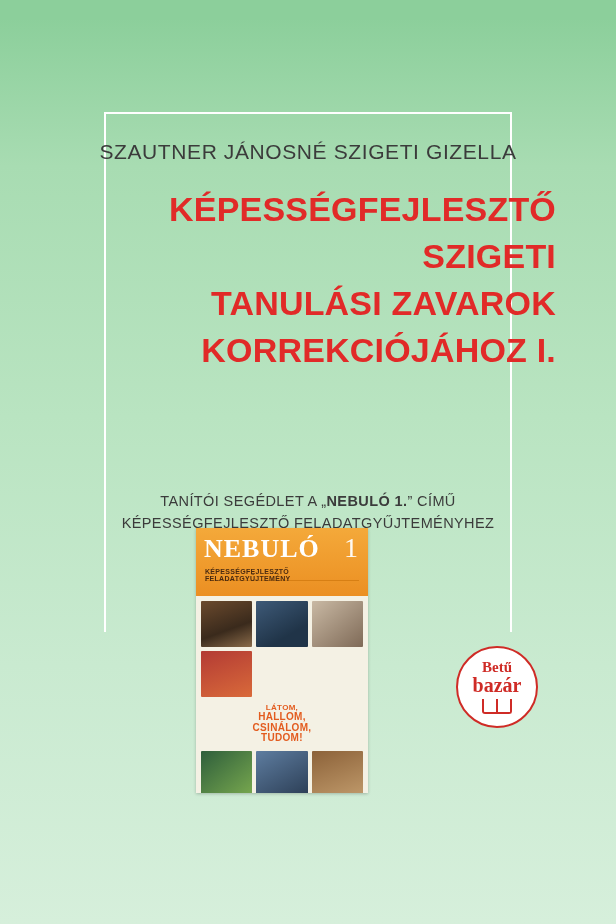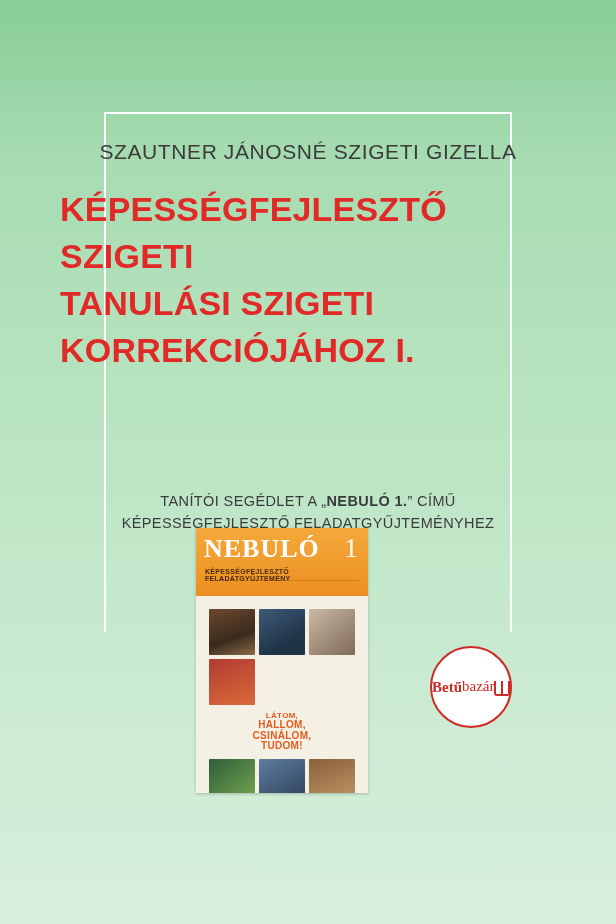--- a/index.html
+++ b/index.html
@@ -45,21 +45,21 @@
     letter-spacing: 0.6px;
     color: #3b3b3b;
     font-weight: 400;
   }
 
   .title {
     position: absolute;
     left: 60px;
     right: 60px;
     top: 186px;
-    text-align: left;
+    text-align: right;
     color: #e12a28;
     font-weight: bold;
     font-size: 34px;
     line-height: 1.38;
     letter-spacing: 0.2px;
   }
   .title .line {
     display: block;
     white-space: nowrap;
   }
@@ -127,21 +127,21 @@
     left: 9px;
     right: 9px;
     top: 52px;
     height: 1px;
     background: #d77f14;
   }
   .book-body {
     position: relative;
     height: 197px;
     background: #f4f1e4;
-    padding: 13px;
+    padding: 5px;
     box-sizing: border-box;
   }
   .photo-grid {
     display: grid;
     grid-template-columns: 1fr 1fr 1fr;
     grid-template-rows: 46px 46px 46px 46px;
     gap: 4px;
     height: 100%;
   }
   .ph { border-radius: 1px; background-size: cover; }
@@ -167,44 +167,44 @@
     color: #e35c1f;
     font-weight: bold;
     font-size: 10px;
     letter-spacing: .3px;
   }
   .band span.l1 { font-size: 8px; color:#e35c1f; }
 
   
   .stamp {
     position: absolute;
-    left: 430px;
+    left: 456px;
     top: 646px;
     width: 78px;
     height: 78px;
     border-radius: 50%;
     background: #ffffff;
     border: 2px solid #cf2b26;
     display: flex;
-    flex-direction: row;
+    flex-direction: column;
     align-items: center;
     justify-content: center;
     text-align: center;
   }
   .stamp-t1 {
     color: #cf2b26;
     font-weight: bold;
     font-size: 15px;
     line-height: 1;
     font-family: "Liberation Serif", serif;
   }
   .stamp-t2 {
     color: #cf2b26;
-    font-weight: normal;
-    font-size: 15px;
+    font-weight: bold;
+    font-size: 20px;
     line-height: 1.05;
     font-family: "Liberation Serif", serif;
   }
   .stamp-mark {
     margin-top: 3px;
     width: 26px;
     height: 13px;
     border: 2px solid #cf2b26;
     border-top: none;
     border-radius: 0 0 3px 3px;
@@ -226,21 +226,21 @@
 
 <div class="cover">
 
   <div class="frame"></div>
 
   <div class="author">SZAUTNER JÁNOSNÉ SZIGETI GIZELLA</div>
 
   <div class="title">
     <span class="line">KÉPESSÉGFEJLESZTŐ</span>
     <span class="line">SZIGETI</span>
-    <span class="line">TANULÁSI SZIGETI</span>
+    <span class="line">TANULÁSI ZAVAROK</span>
     <span class="line">KORREKCIÓJÁHOZ I.</span>
   </div>
 
   <div class="subtitle">
     <div><span>TANÍTÓI SEGÉDLET A „</span><b>NEBULÓ 1.</b><span>” CÍMŰ</span></div>
     <div>KÉPESSÉGFEJLESZTŐ FELADATGYŰJTEMÉNYHEZ</div>
   </div>
 
   <div class="book">
     <div class="book-top">

